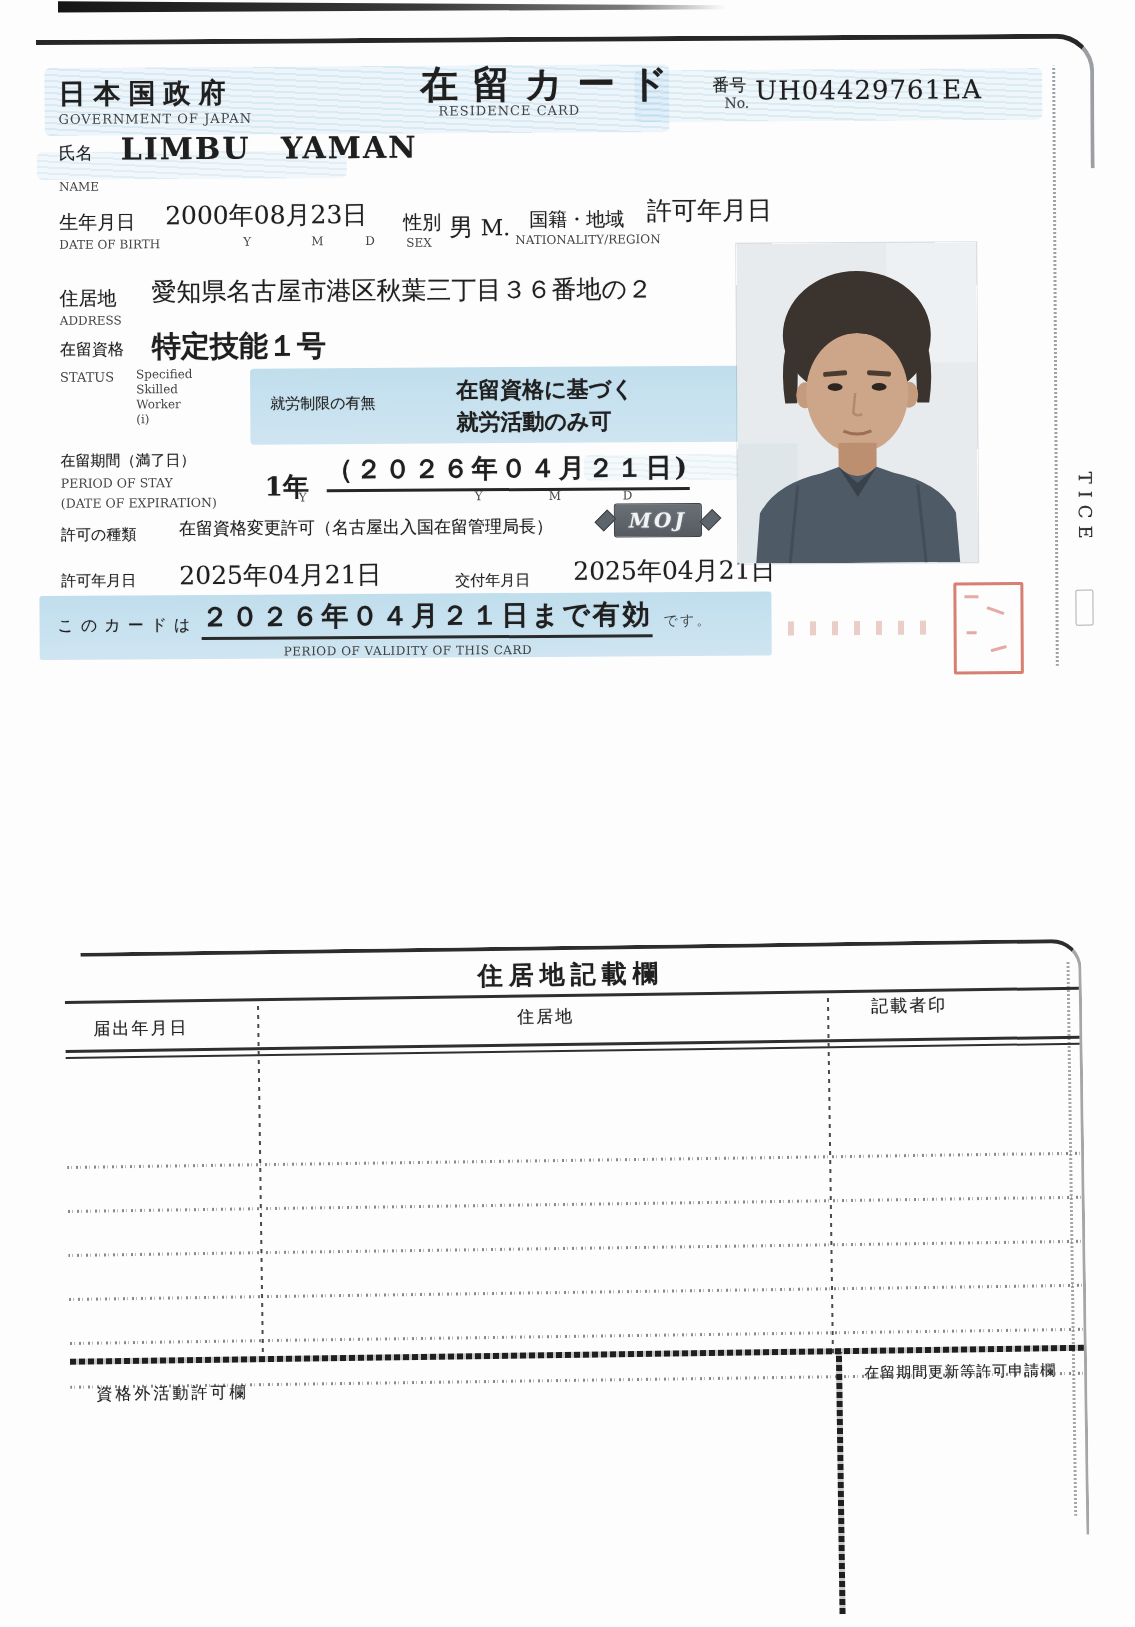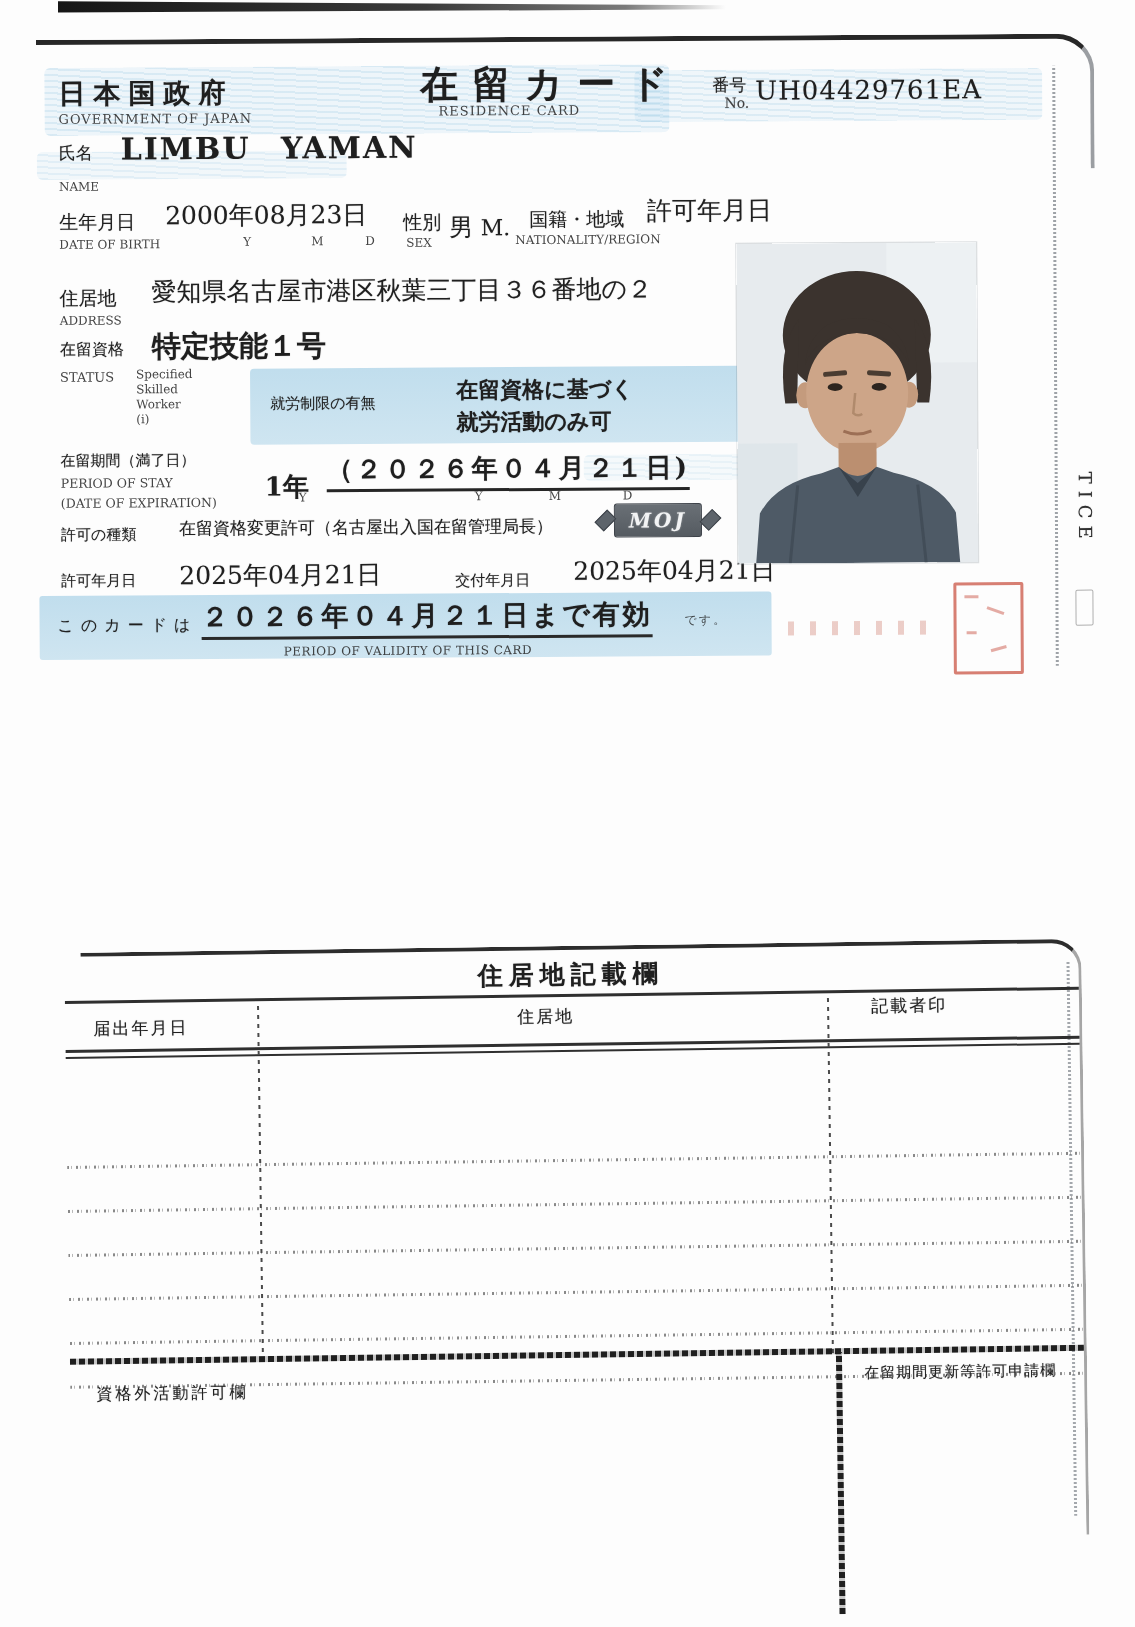--- a/index.html
+++ b/index.html
@@ -84,21 +84,21 @@
     padding:4px 14px;text-shadow:0 0 2px rgba(255,255,255,.4);}
   .moj .dia{width:16px;height:16px;background:#5d646b;border:1px solid #3e434a;transform:rotate(45deg);}
 
   .f-pdate-lbl{left:22px;top:532px;font-size:15px;}
   .f-pdate-val{left:140px;top:520px;}
   .f-idate-lbl{left:416px;top:534px;font-size:15px;}
   .f-idate-val{left:534px;top:518px;}
 
   .f-valid-pre{left:18px;top:576px;font-size:16px;letter-spacing:7px;}
   .f-valid-val{left:162px;top:560px;font-size:27px;font-weight:700;letter-spacing:3px;border-bottom:3px solid #2a2a2a;padding-bottom:2px;}
-  .f-valid-suf{left:645px;top:576px;font-size:12px;letter-spacing:2px;opacity:.8;}
+  .f-valid-suf{left:624px;top:576px;font-size:14px;letter-spacing:2px;opacity:.8;}
   .f-valid-en{left:244px;top:606px;font-size:12px;letter-spacing:.5px;}
 
   .photo{left:699px;top:208px;width:240px;height:320px;overflow:hidden;
     box-shadow:0 0 0 1px rgba(120,130,140,.25);}
   .micro-v{width:3px;background:repeating-linear-gradient(0deg,#8d9298 0 2px,transparent 2px 4px);}
   .f-micro{left:1016px;top:32px;height:600px;opacity:.85;}
   .f-side{left:1036px;top:438px;font-size:18px;letter-spacing:7px;writing-mode:vertical-rl;
     color:#2f2f2f;font-weight:500;}
   .f-side-mark{left:1036px;top:556px;width:16px;height:34px;border:1.5px solid rgba(70,70,70,.6);border-radius:2px;opacity:.7;}
   .stamp{left:914px;top:548px;width:64px;height:86px;border:3px solid rgba(198,72,56,.7);border-radius:2px;}

